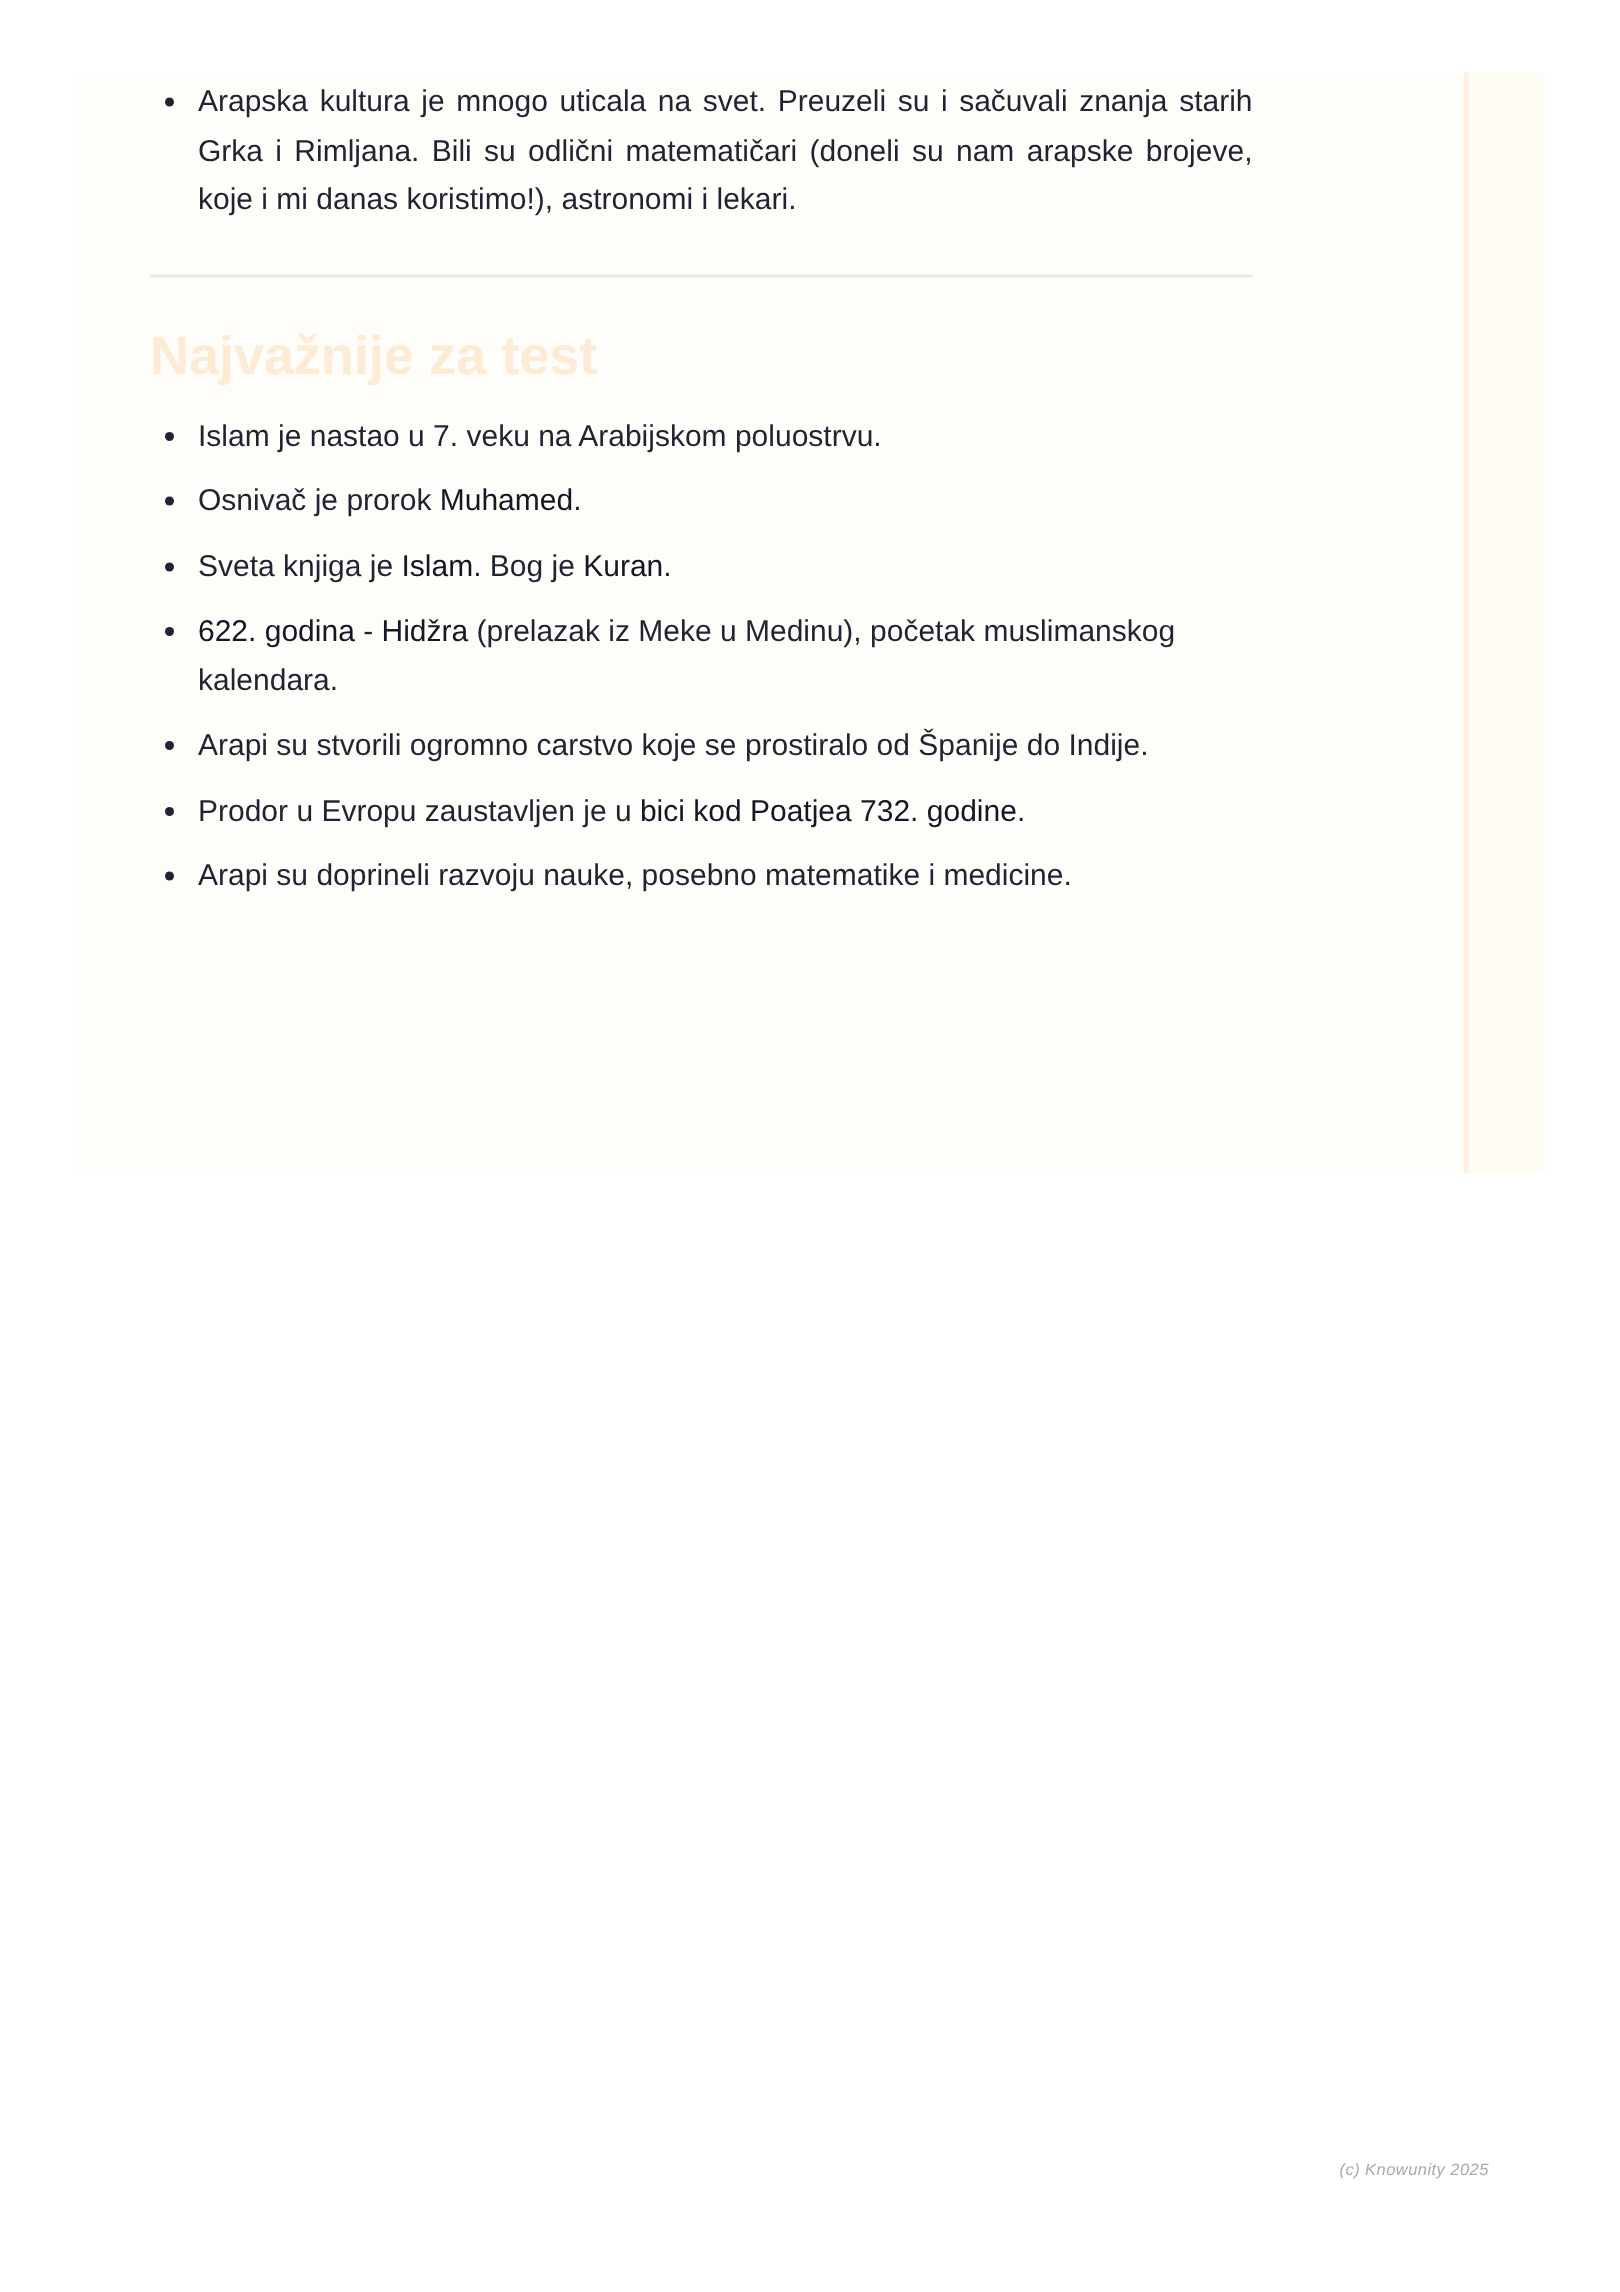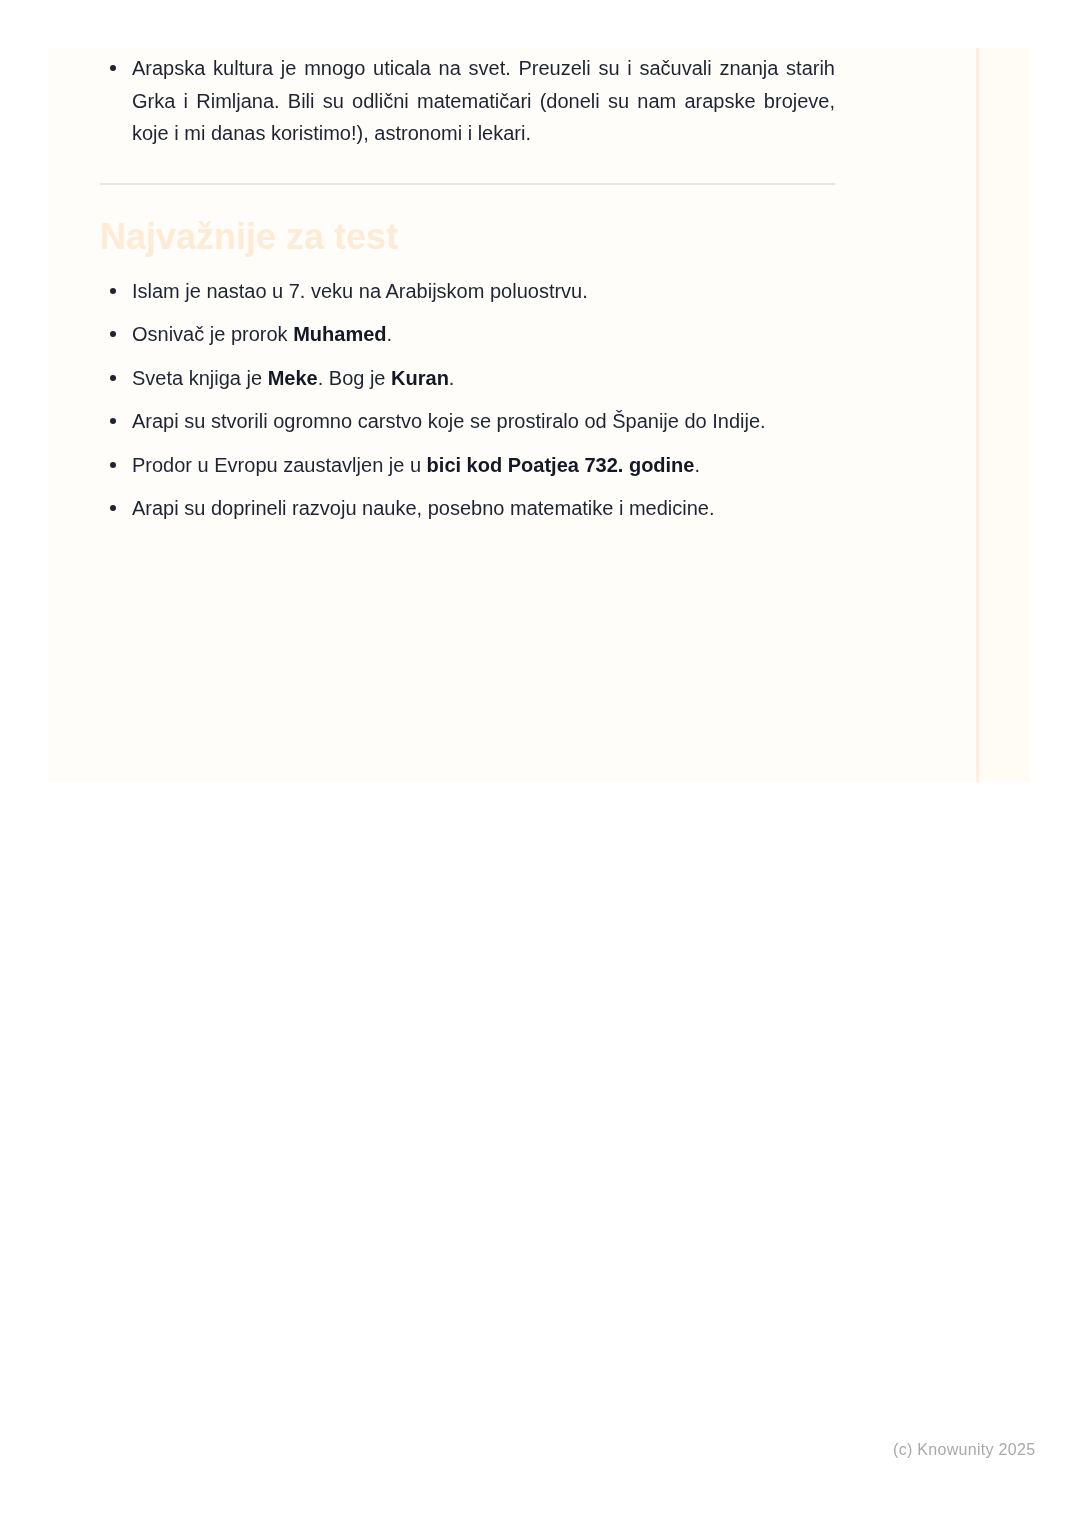--- a/index.html
+++ b/index.html
@@ -58,21 +58,21 @@
       top: 13px;
       width: 6px;
       height: 6px;
       border-radius: 50%;
       background: #1f2433;
     }
     li.justify {
       text-align: justify;
     }
     b {
-      font-weight: 700;
+      font-weight: 400;
       color: #141824;
     }
     .divider {
       height: 2px;
       background: #e9e7e3;
       margin: 33px 0 0 0;
       width: 735px;
     }
     h2 {
       margin: 36px 0 0 0;
@@ -82,23 +82,24 @@
       color: #fdebd6;
       height: 40px;
     }
     .summary {
       margin-top: 14px;
     }
     .footer {
       position: absolute;
       left: 893px;
       top: 1441px;
-      font-size: 16px;
+      font-size: 11px;
       color: #a9a9a9;
       letter-spacing: 0.3px;
+      font-style: italic;
     }
   </style>
 </head>
 <body>
 
 <div class="card"></div>
 <div class="side-panel"></div>
 
 <div class="content">
   <ul>
@@ -110,21 +111,24 @@
   <h2>Najvažnije za test</h2>
 
   <ul class="summary">
     <li>
       <span>Islam je nastao u 7. veku na Arabijskom poluostrvu.</span>
     </li>
     <li>
       <span>Osnivač je prorok </span><b>Muhamed</b><span>.</span>
     </li>
     <li>
-      <span>Sveta knjiga je </span><b>Meke</b><span>. Bog je </span><b>Kuran</b><span>.</span>
+      <span>Sveta knjiga je </span><b>Islam</b><span>. Bog je </span><b>Kuran</b><span>.</span>
+    </li>
+    <li>
+      <b>622. godina</b><span> - </span><b>Hidžra</b><span> (prelazak iz Meke u Medinu), početak muslimanskog kalendara.</span>
     </li>
     <li>
       <span>Arapi su stvorili ogromno carstvo koje se prostiralo od Španije do Indije.</span>
     </li>
     <li>
       <span>Prodor u Evropu zaustavljen je u </span><b>bici kod Poatjea 732. godine</b><span>.</span>
     </li>
     <li>
       <span>Arapi su doprineli razvoju nauke, posebno matematike i medicine.</span>
     </li>

